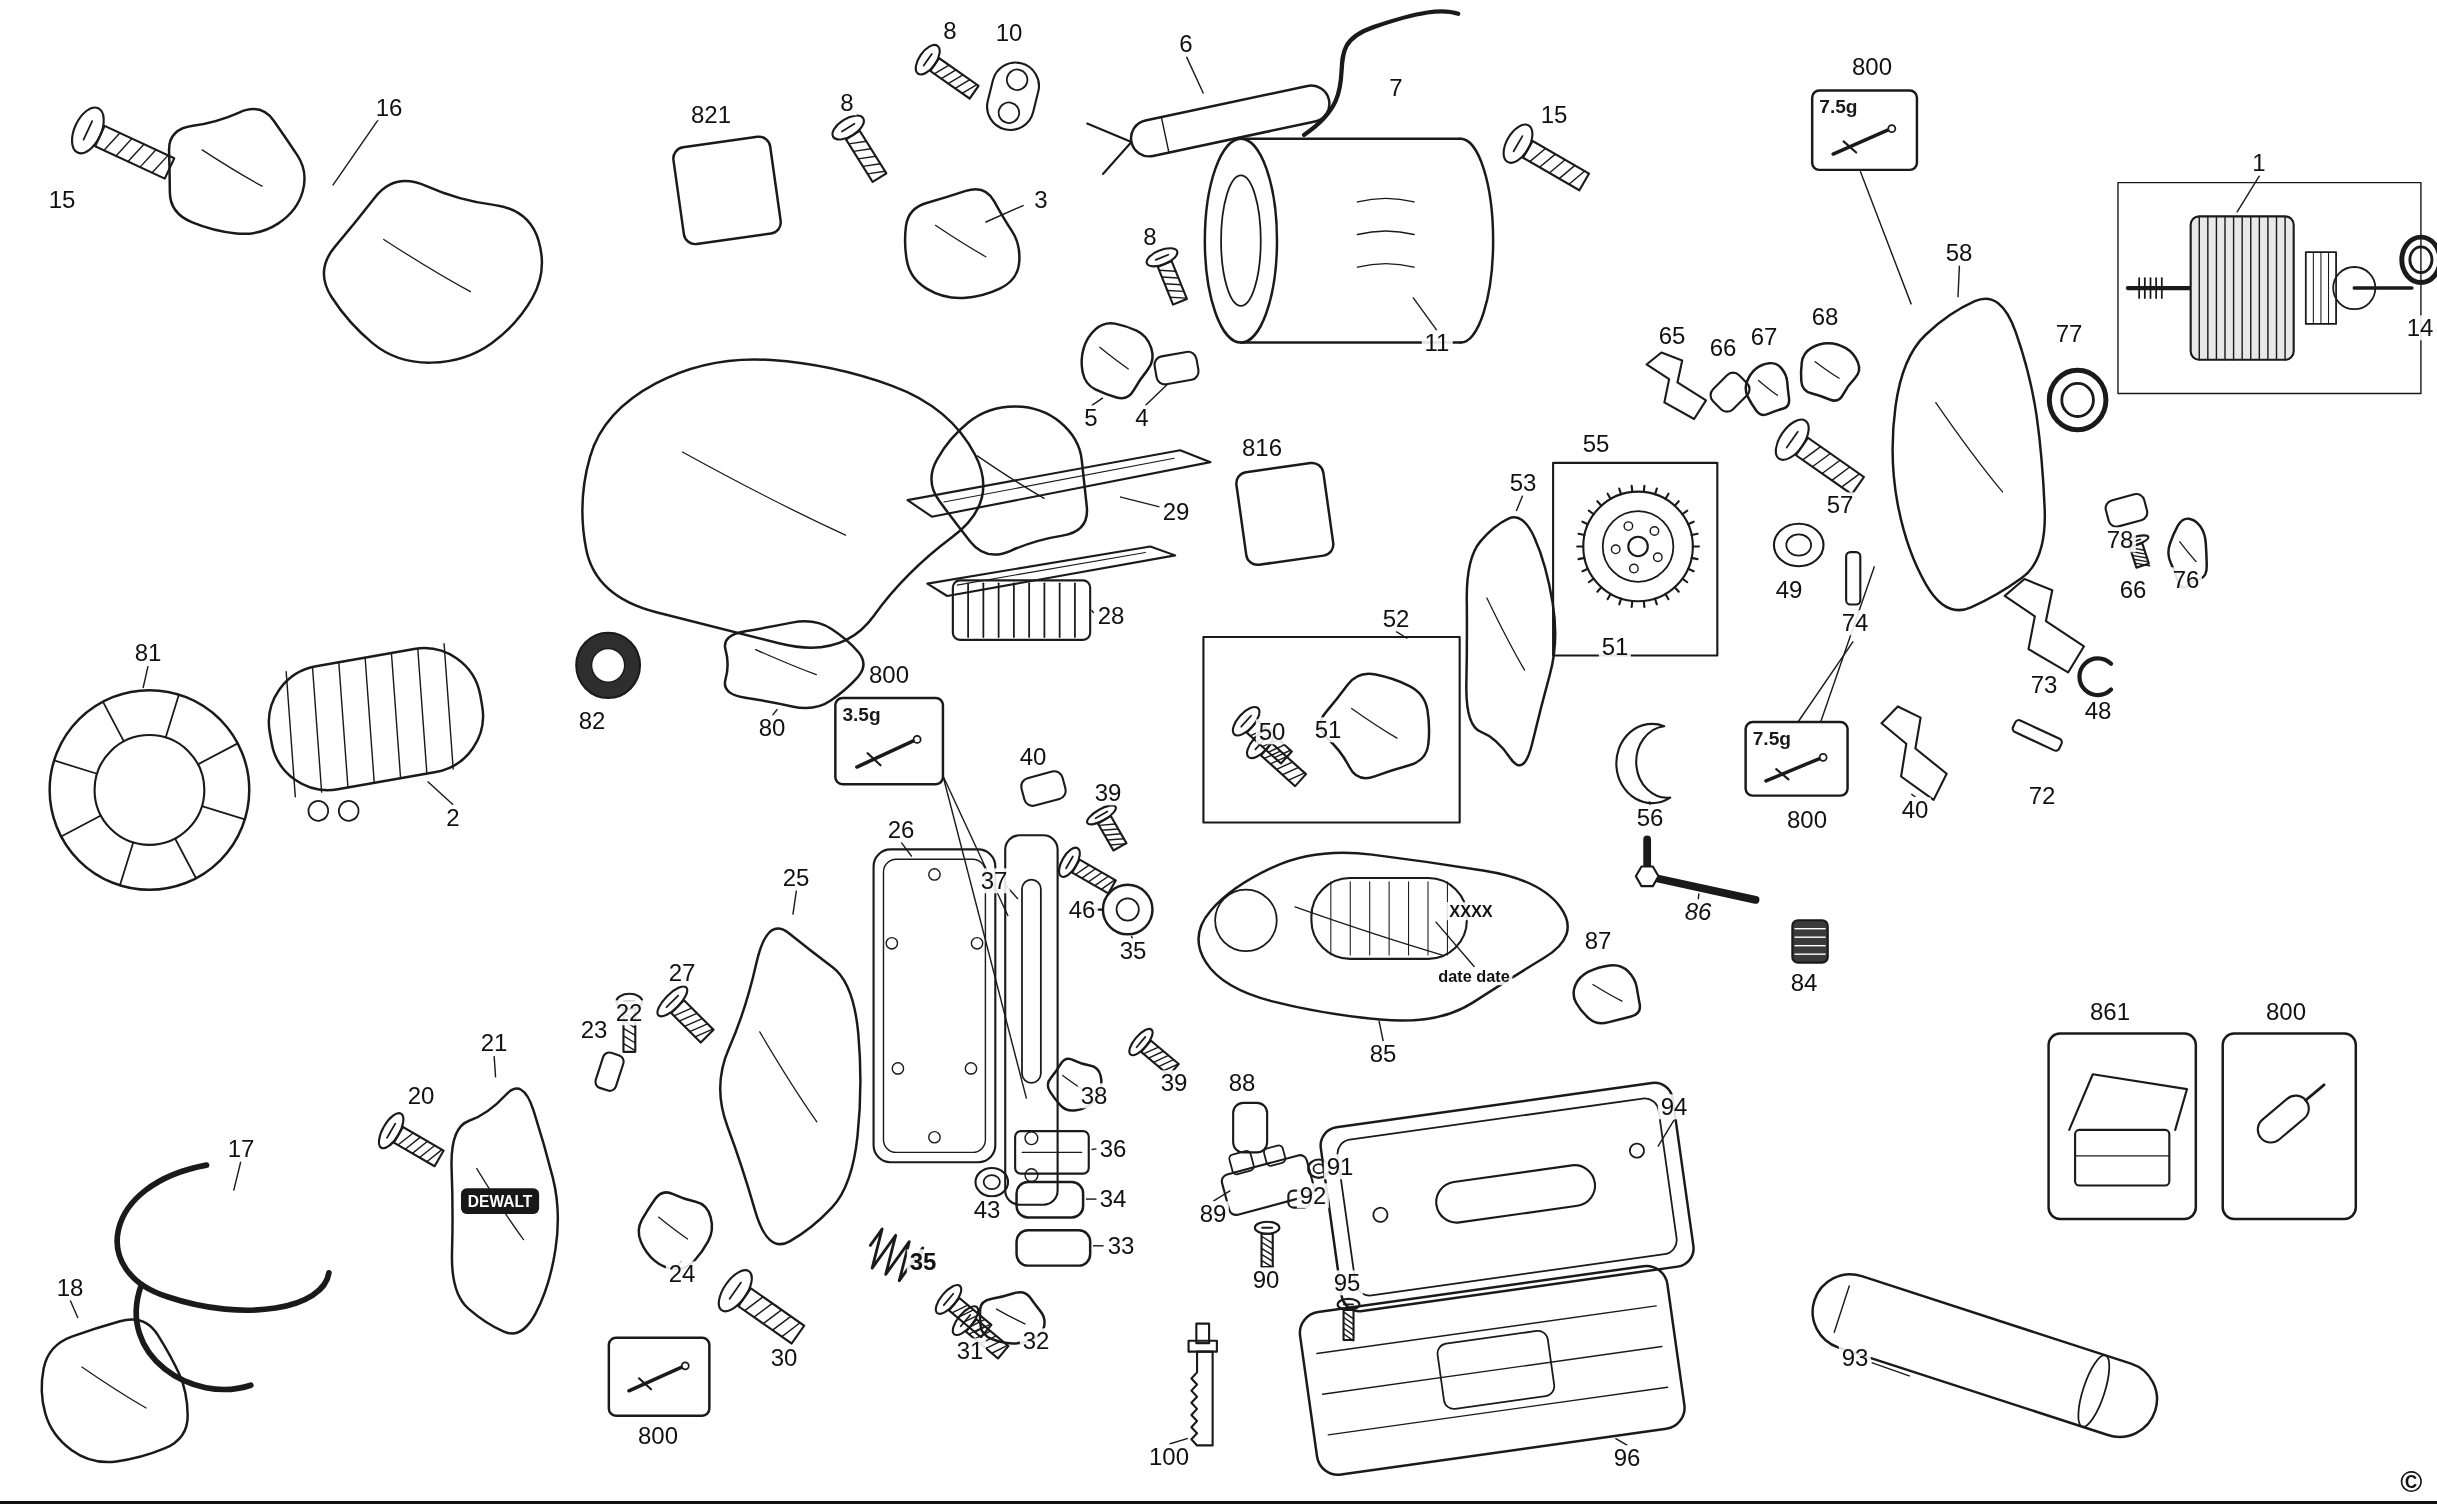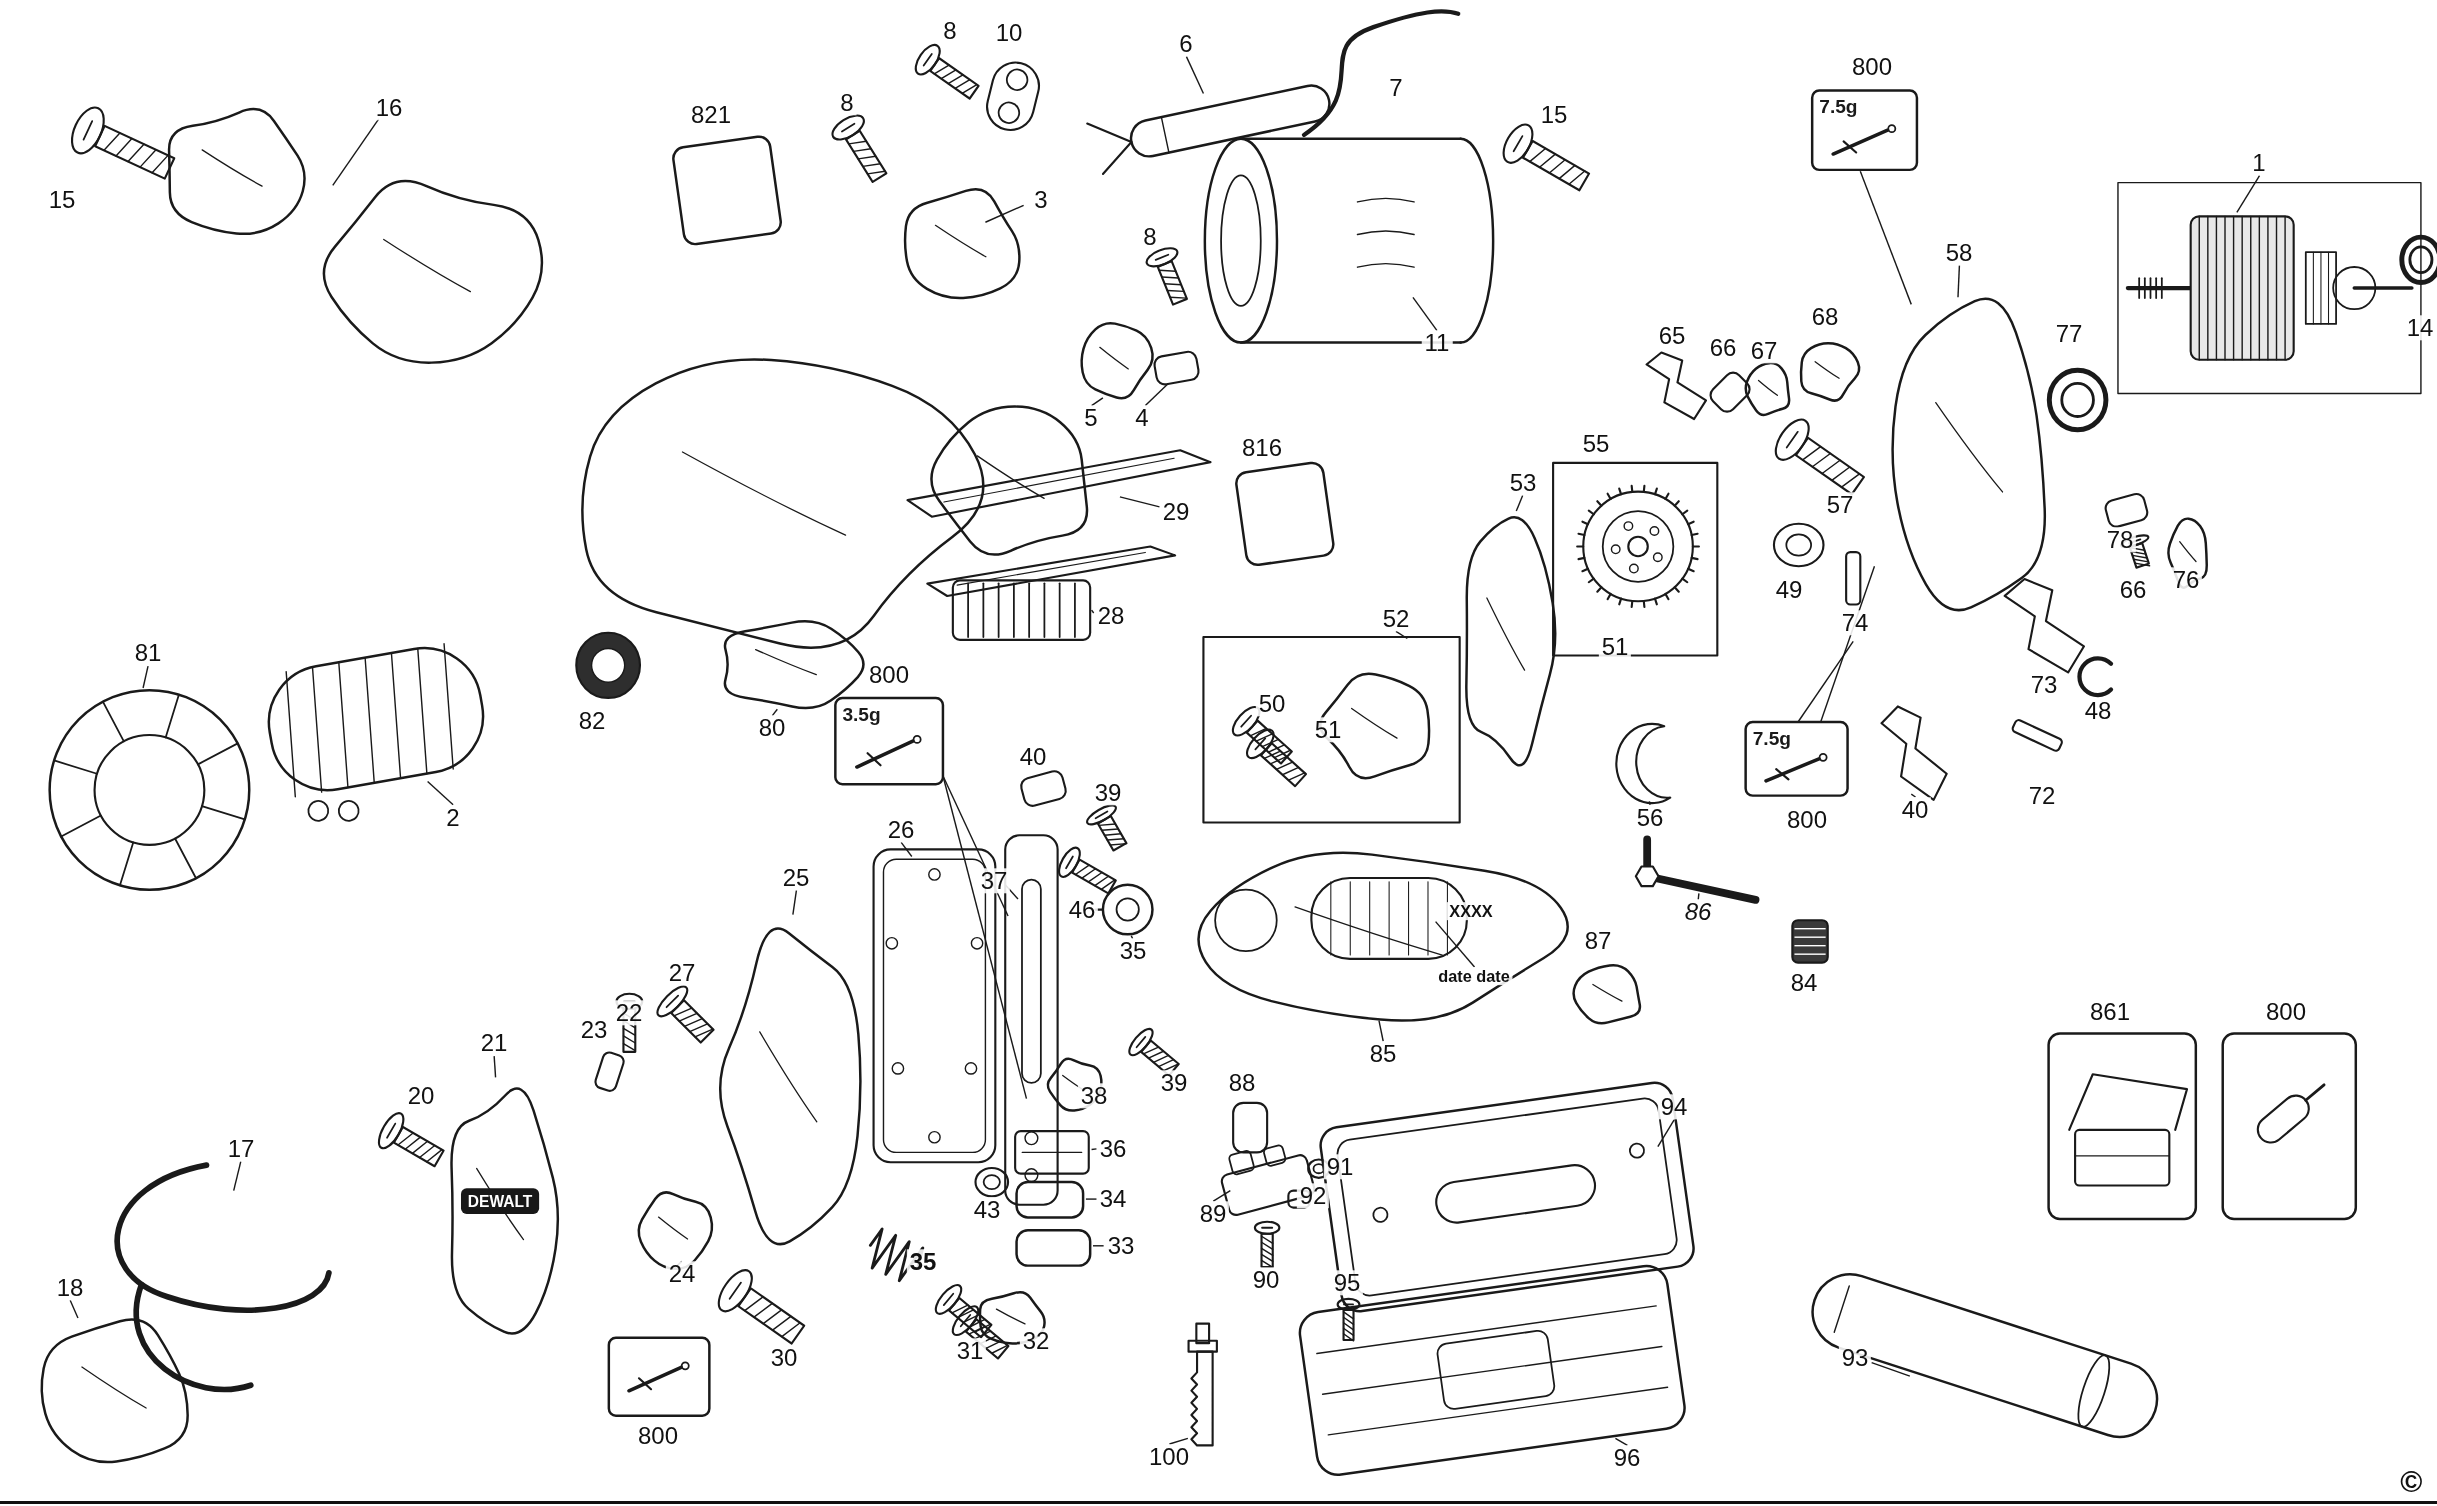--- a/index.html
+++ b/index.html
@@ -704,38 +704,38 @@
       <div class="part-label" style="left: 2259px; top: 163px;">1</div>
       <div class="part-label" style="left: 2420px; top: 328px;">14</div>
       <div class="part-label" style="left: 1959px; top: 253px;">58</div>
       <div class="part-label" style="left: 2069px; top: 334px;">77</div>
       <div class="part-label" style="left: 1437px; top: 343px;">11</div>
       <div class="part-label" style="left: 1150px; top: 237px;">8</div>
       <div class="part-label" style="left: 1091px; top: 418px;">5</div>
       <div class="part-label" style="left: 1142px; top: 418px;">4</div>
       <div class="part-label" style="left: 1672px; top: 336px;">65</div>
       <div class="part-label" style="left: 1723px; top: 348px;">66</div>
-      <div class="part-label" style="left: 1764px; top: 337px; margin-top: 14px;">67</div>
+      <div class="part-label" style="left: 1764px; top: 337px;">67</div>
       <div class="part-label" style="left: 1825px; top: 317px;">68</div>
       <div class="part-label" style="left: 1840px; top: 505px;">57</div>
       <div class="part-label" style="left: 1789px; top: 590px;">49</div>
       <div class="part-label" style="left: 1855px; top: 623px;">74</div>
       <div class="part-label" style="left: 2120px; top: 540px;">78</div>
       <div class="part-label" style="left: 2133px; top: 590px;">66</div>
       <div class="part-label" style="left: 2186px; top: 580px;">76</div>
       <div class="part-label" style="left: 2044px; top: 685px;">73</div>
       <div class="part-label" style="left: 2098px; top: 711px;">48</div>
       <div class="part-label" style="left: 1596px; top: 444px;">55</div>
       <div class="part-label" style="left: 1615px; top: 647px;">51</div>
       <div class="part-label" style="left: 1176px; top: 512px;">29</div>
       <div class="part-label" style="left: 1262px; top: 448px;">816</div>
       <div class="part-label" style="left: 1523px; top: 483px;">53</div>
       <div class="part-label" style="left: 1111px; top: 616px;">28</div>
       <div class="part-label" style="left: 1396px; top: 619px;">52</div>
-      <div class="part-label" style="left: 1272px; top: 704px;">50</div>
+      <div class="part-label" style="left: 1272px; top: 732px;">50</div>
       <div class="part-label" style="left: 1328px; top: 730px;">51</div>
       <div class="part-label" style="left: 592px; top: 721px;">82</div>
       <div class="part-label" style="left: 772px; top: 728px;">80</div>
       <div class="part-label" style="left: 148px; top: 653px;">81</div>
       <div class="part-label" style="left: 453px; top: 818px;">2</div>
       <div class="part-label" style="left: 889px; top: 675px;">800</div>
       <div class="part-label" style="left: 1033px; top: 757px;">40</div>
       <div class="part-label" style="left: 1108px; top: 793px;">39</div>
       <div class="part-label" style="left: 901px; top: 830px;">26</div>
       <div class="part-label" style="left: 994px; top: 881px;">37</div>

